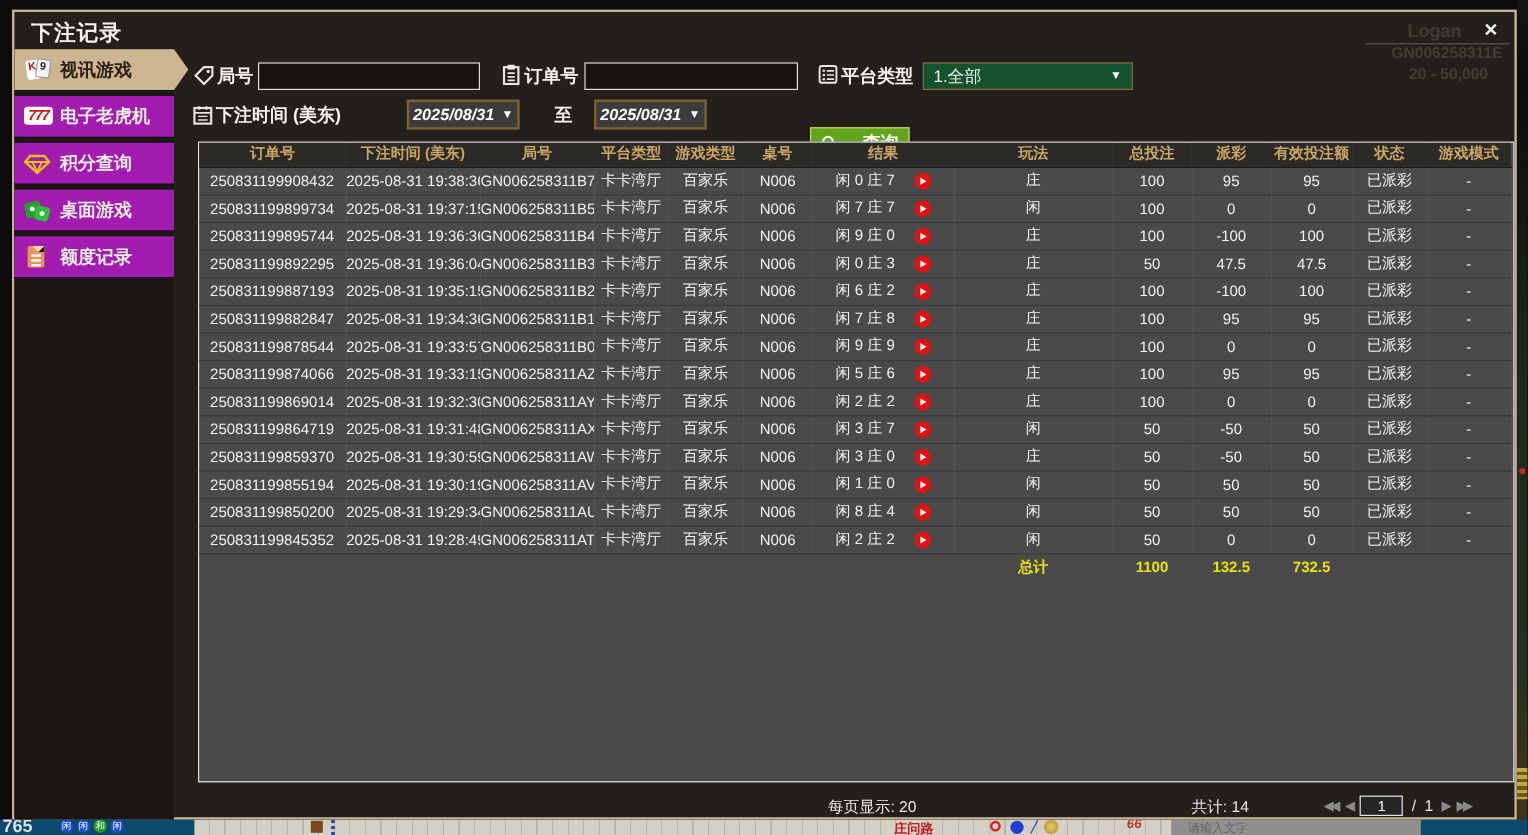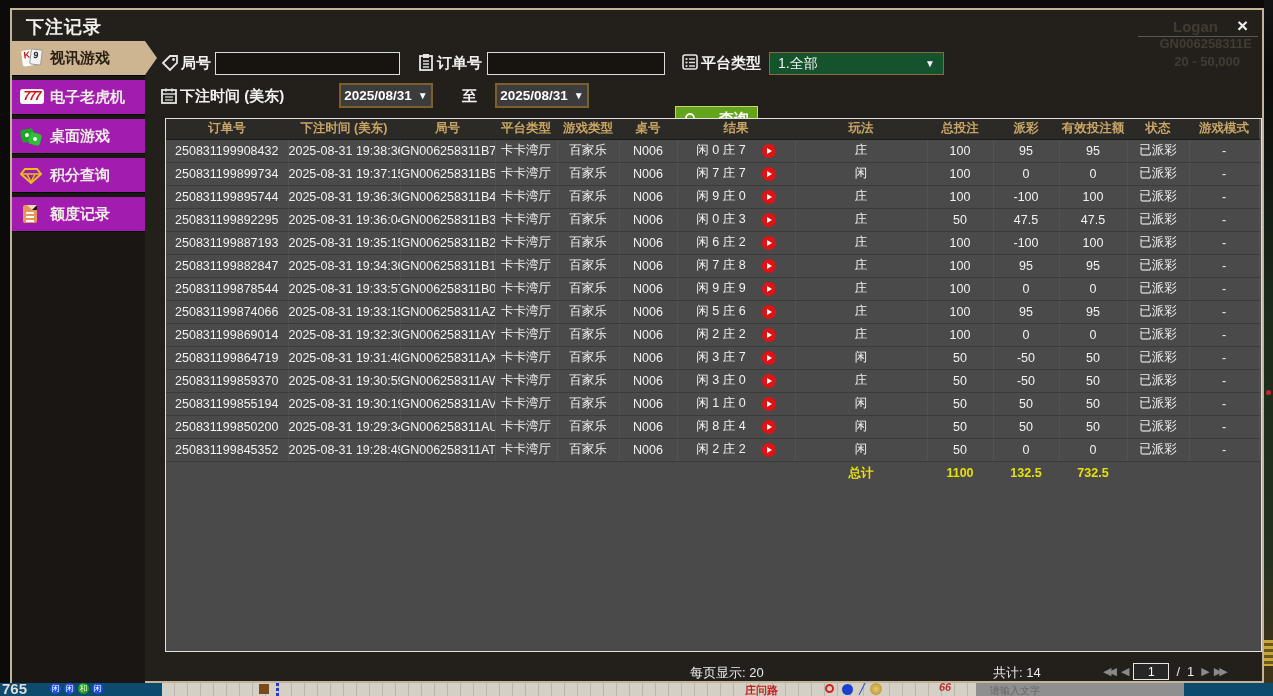--- a/index.html
+++ b/index.html
@@ -75,21 +75,21 @@
 
   
   .filters { position:absolute; left:133px; top:31px; width:1119px; height:74px; }
   .flabel { position:absolute; color:#f4f2ee; font-size:15px; font-weight:bold; }
   .ficon  { position:absolute; width:18px; height:18px; }
   .tinput { position:absolute; height:23px; background:#17140f; border:1px solid #dcdcdc; color:#eee;
     font-size:13px; padding:0 5px; outline:none; }
   .selectbox { position:absolute; height:23px; background:#14532d; border:1px solid #8a6a3a; color:#f2f2f2;
     font-size:14px; display:flex; align-items:center; justify-content:space-between; padding:0 8px; cursor:pointer; }
   .datebtn { position:absolute; height:25px; background:#3c3c3c; border:2px solid #7d5f2e; color:#fff; font-weight:bold;
-    font-size:13.5px; display:flex; align-items:center; gap:6px; justify-content:center; cursor:pointer; }
+    font-size:13.5px; display:flex; align-items:center; gap:6px; justify-content:center; cursor:pointer;font-style:italic; }
   .querybtn { position:absolute; height:27px; background:#63a41d; border:1px solid #cfd26a; color:#fff; font-weight:bold;
     font-size:15px; display:flex; align-items:center; gap:20px; padding:0 8px; cursor:pointer;margin-top:24px; }
   .arrow-down { font-size:10px; }
 
   
   .panel { position:absolute; left:153px; top:108px; width:1097px; height:534px; background:#4a4a4a;
     border:1px solid #e4e2de; }
   table.grid { border-collapse:collapse; table-layout:fixed; width:1093px; }
   table.grid th { background:#2b2a27; color:#c9a665; font-size:12.5px; font-weight:bold; height:20px;
     border-bottom:1px solid #1c1b19; }
@@ -165,34 +165,34 @@
         <span>视讯游戏</span>
       </div>
       <div class="side-item">
         <span class="sicon">
             <span class="slot777">777</span>
           </span>
         <span>电子老虎机</span>
       </div>
       <div class="side-item">
         <span class="sicon">
-            <span class="dice-a"></span>
-            <span class="dice-b"></span>
-          </span>
-        <span>桌面游戏</span>
-      </div>
-      <div class="side-item">
-        <span class="sicon">
           <svg width="22" height="22" viewBox="0 0 22 22">
               <polygon points="5,5 17,5 21,10 11,19 1,10" fill="none" stroke="#e8c117" stroke-width="2"></polygon>
               <polyline points="1,10 21,10" stroke="#e8c117" stroke-width="1.5" fill="none"></polyline>
               <polyline points="7,10 11,18 15,10" stroke="#e8c117" stroke-width="1.5" fill="none"></polyline>
             </svg>
         </span>
         <span>积分查询</span>
+      </div>
+      <div class="side-item">
+        <span class="sicon">
+            <span class="dice-a"></span>
+            <span class="dice-b"></span>
+          </span>
+        <span>桌面游戏</span>
       </div>
       <div class="side-item">
         <span class="sicon">
             <span class="doc"></span>
           </span>
         <span>额度记录</span>
       </div>
     </div>
 
     <div class="filters">

